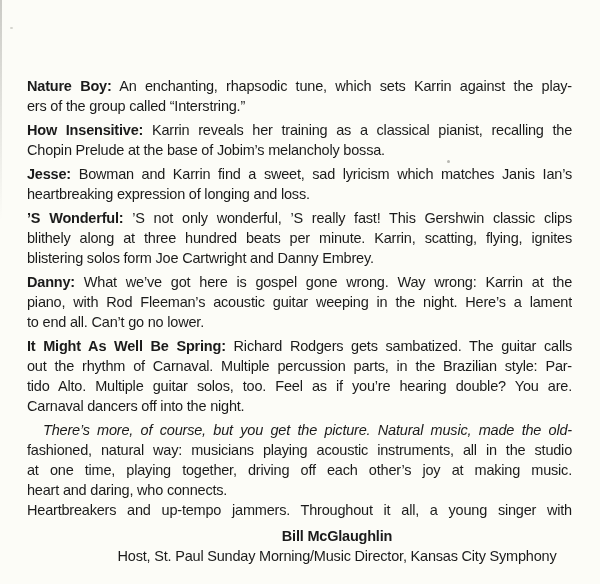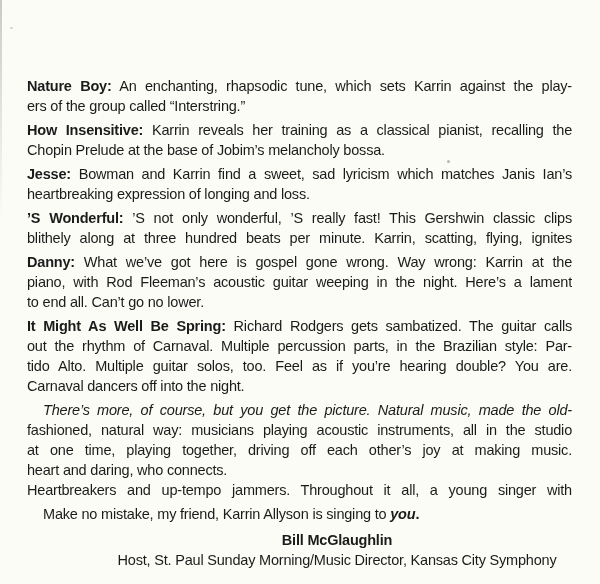--- a/index.html
+++ b/index.html
@@ -74,20 +74,21 @@
           <div class="line"><b class="head">How Insensitive:</b> Karrin reveals her training as a classical pianist, recalling the</div>
           <div class="line last">Chopin Prelude at the base of Jobim’s melancholy bossa.</div>
         </div>
         <div class="para">
           <div class="line"><b class="head">Jesse:</b> Bowman and Karrin find a sweet, sad lyricism which matches Janis Ian’s</div>
           <div class="line last">heartbreaking expression of longing and loss.</div>
         </div>
         <div class="para">
           <div class="line"><b class="head">’S Wonderful:</b> ’S not only wonderful, ’S really fast! This Gershwin classic clips</div>
           <div class="line">blithely along at three hundred beats per minute. Karrin, scatting, flying, ignites</div>
+          <div class="line last">blistering solos form Joe Cartwright and Danny Embrey.</div>
         </div>
         <div class="para">
           <div class="line"><b class="head">Danny:</b> What we’ve got here is gospel gone wrong. Way wrong: Karrin at the</div>
           <div class="line">piano, with Rod Fleeman’s acoustic guitar weeping in the night. Here’s a lament</div>
           <div class="line last">to end all. Can’t go no lower.</div>
         </div>
         <div class="para">
           <div class="line"><b class="head">It Might As Well Be Spring:</b> Richard Rodgers gets sambatized. The guitar calls</div>
           <div class="line">out the rhythm of Carnaval. Multiple percussion parts, in the Brazilian style: Par-</div>
           <div class="line">tido Alto. Multiple guitar solos, too. Feel as if you’re hearing double? You are.</div>
@@ -95,20 +96,19 @@
         </div>
         <div class="para indented">
           <div class="line">There’s more, of course, but you get the picture. Natural music, made the old-</div>
           <div class="line">fashioned, natural way: musicians playing acoustic instruments, all in the studio</div>
           <div class="line">at one time, playing together, driving off each other’s joy at making music.</div>
           <div class="line last">heart and daring, who connects.</div>
           <div class="line">Heartbreakers and up-tempo jammers. Throughout it all, a young singer with</div>
         </div>
       </div>
 
-    <div class="closing"><span>Make no mistake, my friend, Karrin Allyson is singing to </span><b class="emph"><i>you</i><span>.</span></b></div>
 
     <div class="signature">
       <div class="sig-name">Bill McGlaughlin</div>
       <div class="sig-title">Host, St. Paul Sunday Morning/Music Director, Kansas City Symphony</div>
     </div>
   </div>
 </div>
 
 </body></html>

